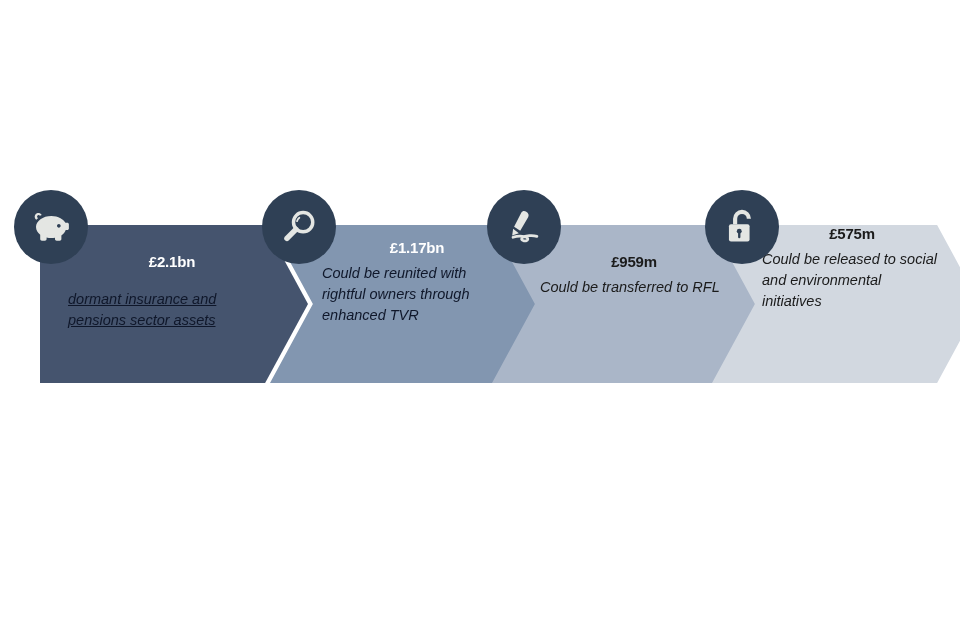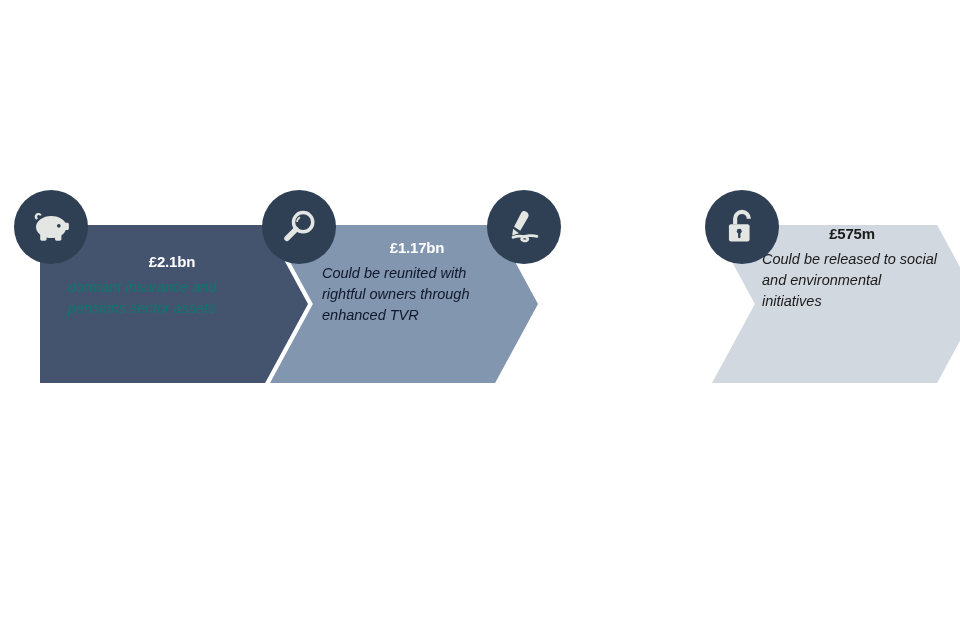--- a/index.html
+++ b/index.html
@@ -90,23 +90,23 @@
     display: block;
   }
 </style>
 </head>
 <body>
 
 <div id="infographic">
 
   <div class="stage" style="left:40px; width:268px;">
     <div class="chev chev-first" style="background:#45546e;"></div>
-    <div class="stage-text" style="width:208px; left:28px; padding-top:28px;">
+    <div class="stage-text" style="width:208px; left:28px; padding-top:28px;gap:12px;">
       <div class="amount" style="color:#ffffff;">£2.1bn</div>
-      <div class="desc" style="color:#0f766e;">dormant insurance and pensions sector assets</div>
+      <div class="desc" style="color:#0f172a;text-decoration:underline;">dormant insurance and pensions sector assets</div>
     </div>
   </div>
   <div class="icon-badge" style="left:14px; background:#2f4055;">
     <span>
       <svg viewBox="0 0 64 64" xmlns="http://www.w3.org/2000/svg">
         <g fill="#e4e6e3">
           <path d="M18.5 14.5c-1.8-2.6-4.6-3.4-7-2.4-2.6 1.1-3.8 4-3 6.6.4 1.3 1.2 2.3 2.2 2.9l2.6-2.6c-.7-.2-1.3-.8-1.5-1.6-.3-1.1.3-2.2 1.3-2.6 1-.4 2.2 0 2.8 1l2.6-1.3z"></path>
           <path d="M32.5 16c-12.3 0-22.3 7.2-22.3 16.1 0 4.3 2.3 8.2 6.1 11v6.4c0 1.4 1.1 2.5 2.5 2.5h4.3c1.4 0 2.5-1.1 2.5-2.5v-2.3c2.2.5 4.5.8 6.9.8 1.8 0 3.6-.2 5.3-.5v2c0 1.4 1.1 2.5 2.5 2.5h4.3c1.4 0 2.5-1.1 2.5-2.5v-5.3c3.1-2 5.3-4.7 6.3-7.8h2.4c1.2 0 2.2-1 2.2-2.2v-6.3c0-1.2-1-2.2-2.2-2.2h-2.8c-1.6-2.7-4.1-5-7.2-6.6-3.8-2-8.3-3.1-13.3-3.1zm10.9 11.6c1.5 0 2.7 1.2 2.7 2.7s-1.2 2.7-2.7 2.7-2.7-1.2-2.7-2.7 1.2-2.7 2.7-2.7z"></path>
           <path d="M20.5 25.8h12.2c.9 0 1.6-.7 1.6-1.6s-.7-1.6-1.6-1.6H20.5c-.9 0-1.6.7-1.6 1.6s.7 1.6 1.6 1.6z"></path>
         </g>
@@ -126,20 +126,27 @@
       <svg viewBox="0 0 64 64" xmlns="http://www.w3.org/2000/svg">
         <g fill="none" stroke="#e4e6e3">
           <circle cx="38" cy="25" r="14" stroke-width="5"></circle>
           <path d="M32.5 18.5a9 9 0 0 0-3.4 5" stroke-width="2.6" stroke-linecap="round"></path>
           <path d="M27.5 35.5 14.5 48.5" stroke-width="8" stroke-linecap="round"></path>
         </g>
       </svg>
     </span>
   </div>
 
+  <div class="stage" style="left:492px; width:268px;">
+    <div class="chev chev-mid" style="background:#aab6c8;"></div>
+    <div class="stage-text" style="width:188px; left:48px; padding-top:28px;">
+      <div class="amount" style="color:#1b1b1b;">£959m</div>
+      <div class="desc" style="color:#1b1b1b;">Could be transferred to RFL</div>
+    </div>
+  </div>
   <div class="icon-badge" style="left:487px; background:#2f4055;">
     <span>
       <svg viewBox="0 0 64 64" xmlns="http://www.w3.org/2000/svg">
         <g fill="#e4e6e3">
           <path d="M34.8 9.5c-2.6-1.6-5.4-.7-6.8 1.9L17.6 31.7l8.9 5.6 11.5-19.6c1.5-2.6.9-6.2-3.2-8.2z"></path>
           <path d="m16.2 34.4-1.4 10.1 9.7-3.4-8.3-6.7z"></path>
         </g>
         <path d="M16 47c5-1.8 11.8-2.2 16.6-1.1 3.4.8 5.2 2.4 4.9 4.1-.3 1.8-2.9 2.6-5.6 2.1-2.6-.5-4-2-3.1-3.6 1.2-2.1 5.6-3.5 11-3.9 4.4-.3 8.4.2 11 1" fill="none" stroke="#e4e6e3" stroke-width="4" stroke-linecap="round"></path>
       </svg>
     </span>

